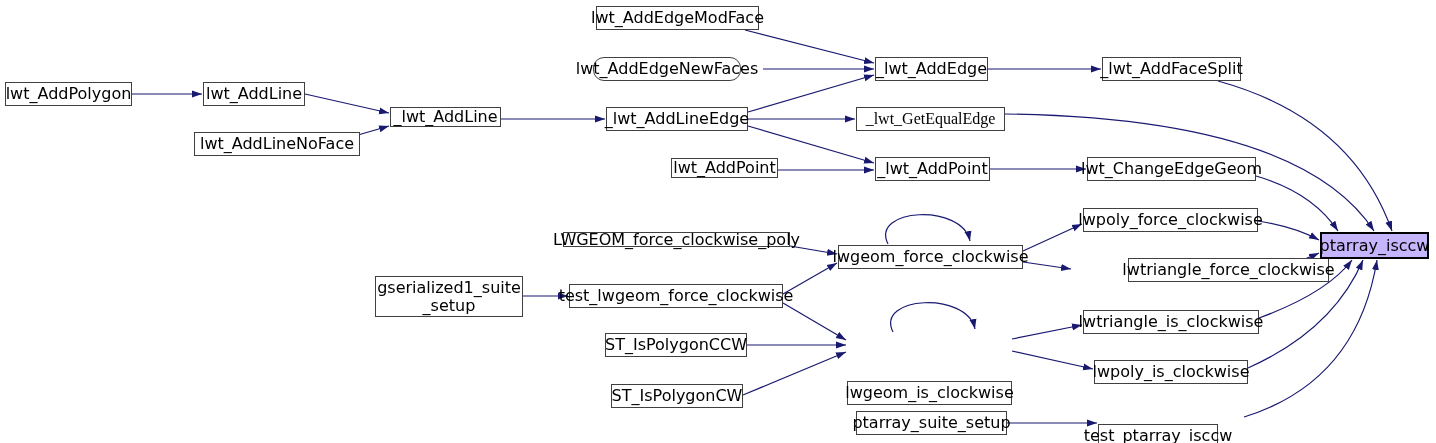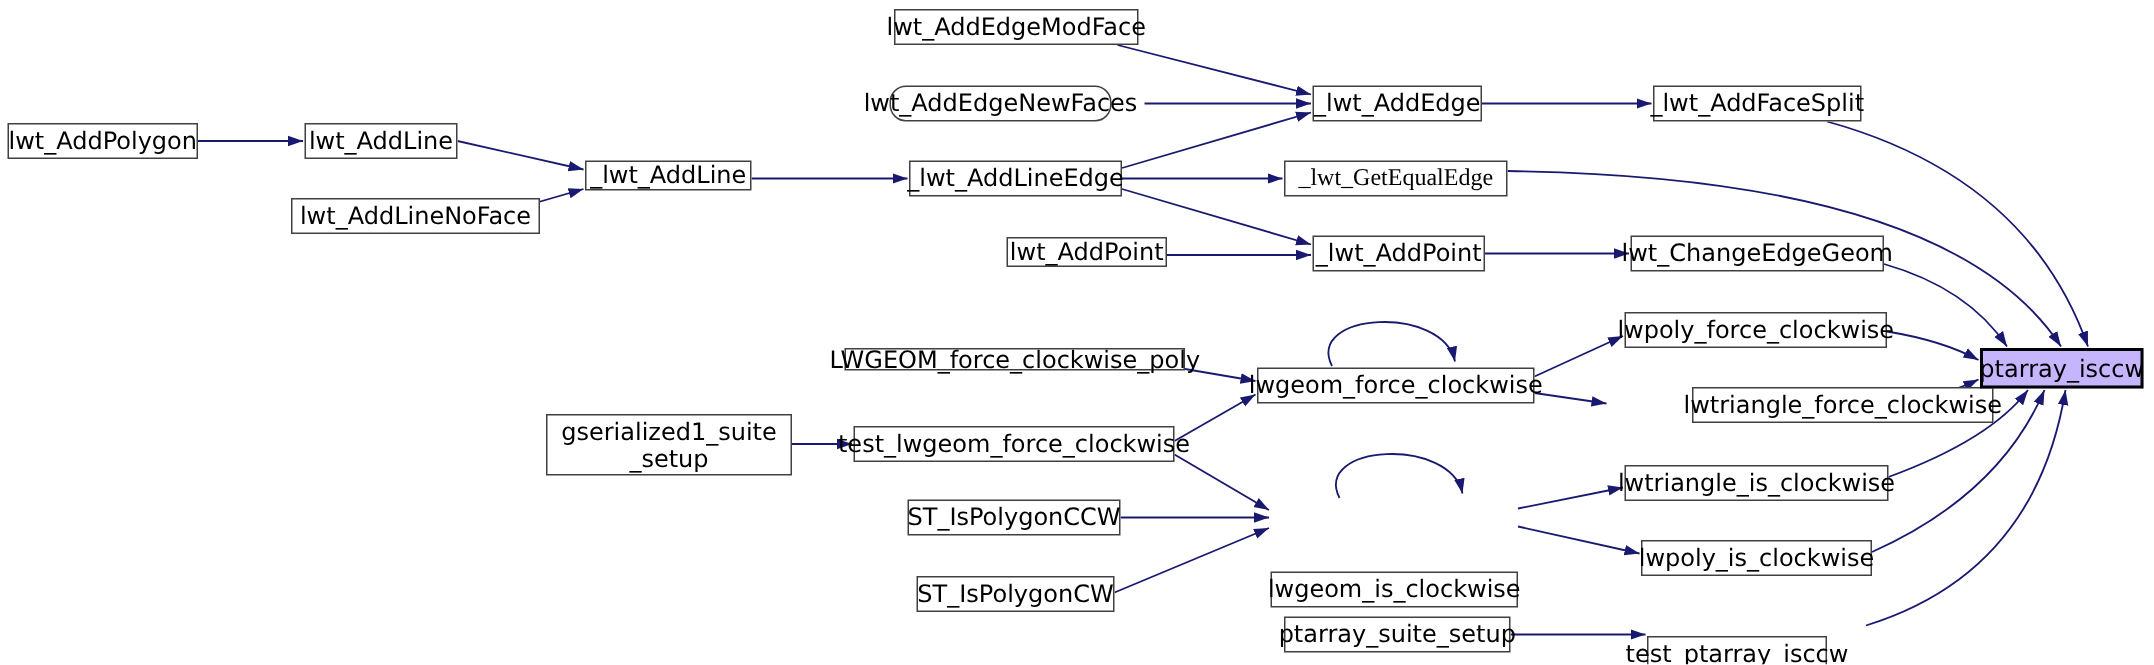--- a/index.html
+++ b/index.html
@@ -86,21 +86,21 @@
       <div class="node" style="left: 875px; top: 57px; width: 113px; height: 24px;"><span>_lwt_AddEdge</span></div>
       <div class="node" style="left: 1102px; top: 57px; width: 139px; height: 24px;"><span>_lwt_AddFaceSplit</span></div>
       <div class="node" style="left: 856px; top: 107px; width: 149px; height: 24px; font-family: Liberation Serif, serif;"><span>_lwt_GetEqualEdge</span></div>
       <div class="node" style="left: 875px; top: 157px; width: 115px; height: 24px;"><span>_lwt_AddPoint</span></div>
       <div class="node" style="left: 1087px; top: 157px; width: 169px; height: 24px;"><span>lwt_ChangeEdgeGeom</span></div>
       <div class="node" style="left: 1083px; top: 208px; width: 175px; height: 24px;"><span>lwpoly_force_clockwise</span></div>
       <div class="node" style="left: 1128px; top: 258px; width: 201px; height: 24px;"><span>lwtriangle_force_clockwise</span></div>
       <div class="node highlighted" style="left: 1320px; top: 232px; width: 109px; height: 27px;"><span>ptarray_isccw</span></div>
       <div class="node" style="left: 563px; top: 232px; width: 227px; height: 15px;"><span>LWGEOM_force_clockwise_poly</span></div>
       <div class="node" style="left: 838px; top: 245px; width: 185px; height: 24px;"><span>lwgeom_force_clockwise</span></div>
-      <div class="node" style="left: 364px; top: 276px; width: 164px; height: 41px;"><span>gserialized1_suite
+      <div class="node" style="left: 375px; top: 276px; width: 148px; height: 41px;"><span>gserialized1_suite
 _setup</span></div>
       <div class="node" style="left: 569px; top: 284px; width: 214px; height: 24px;"><span>test_lwgeom_force_clockwise</span></div>
       <div class="node" style="left: 605px; top: 333px; width: 142px; height: 24px;"><span>ST_IsPolygonCCW</span></div>
       <div class="node" style="left: 611px; top: 384px; width: 132px; height: 24px;"><span>ST_IsPolygonCW</span></div>
       <div class="node" style="left: 847px; top: 333px; width: 165px; height: 24px; margin-top: 48px;"><span>lwgeom_is_clockwise</span></div>
       <div class="node" style="left: 1083px; top: 310px; width: 176px; height: 24px;"><span>lwtriangle_is_clockwise</span></div>
       <div class="node" style="left: 1094px; top: 360px; width: 154px; height: 24px;"><span>lwpoly_is_clockwise</span></div>
       <div class="node" style="left: 856px; top: 411px; width: 151px; height: 24px;"><span>ptarray_suite_setup</span></div>
       <div class="node" style="left: 1098px; top: 411px; width: 120px; height: 24px; margin-top: 13px;"><span>test_ptarray_isccw</span></div>
     </div>

